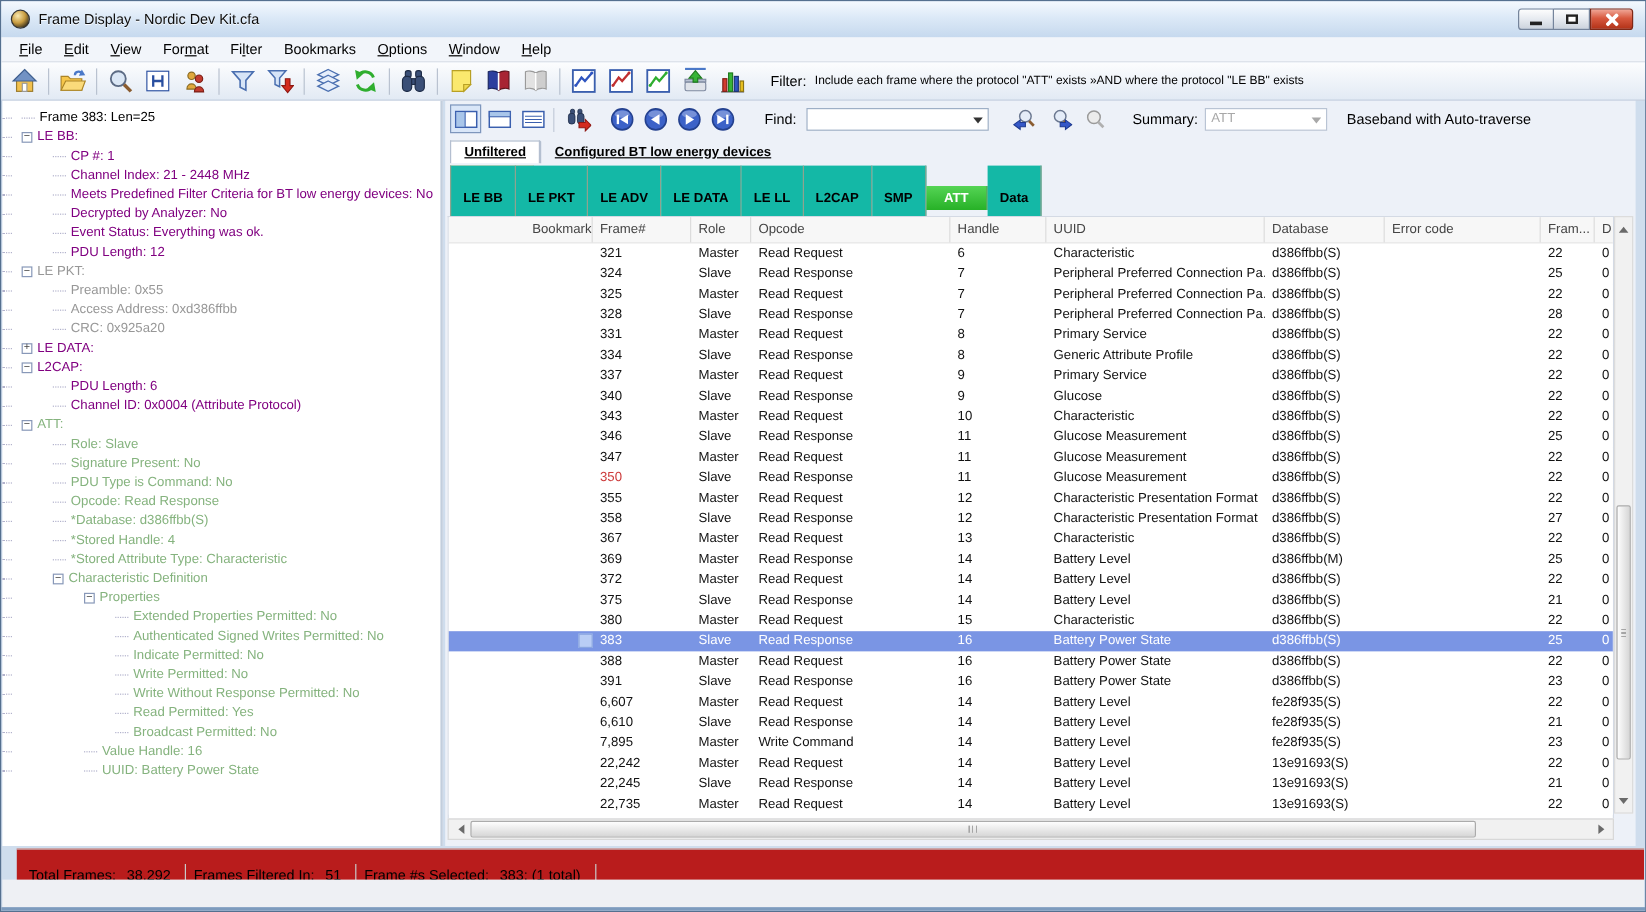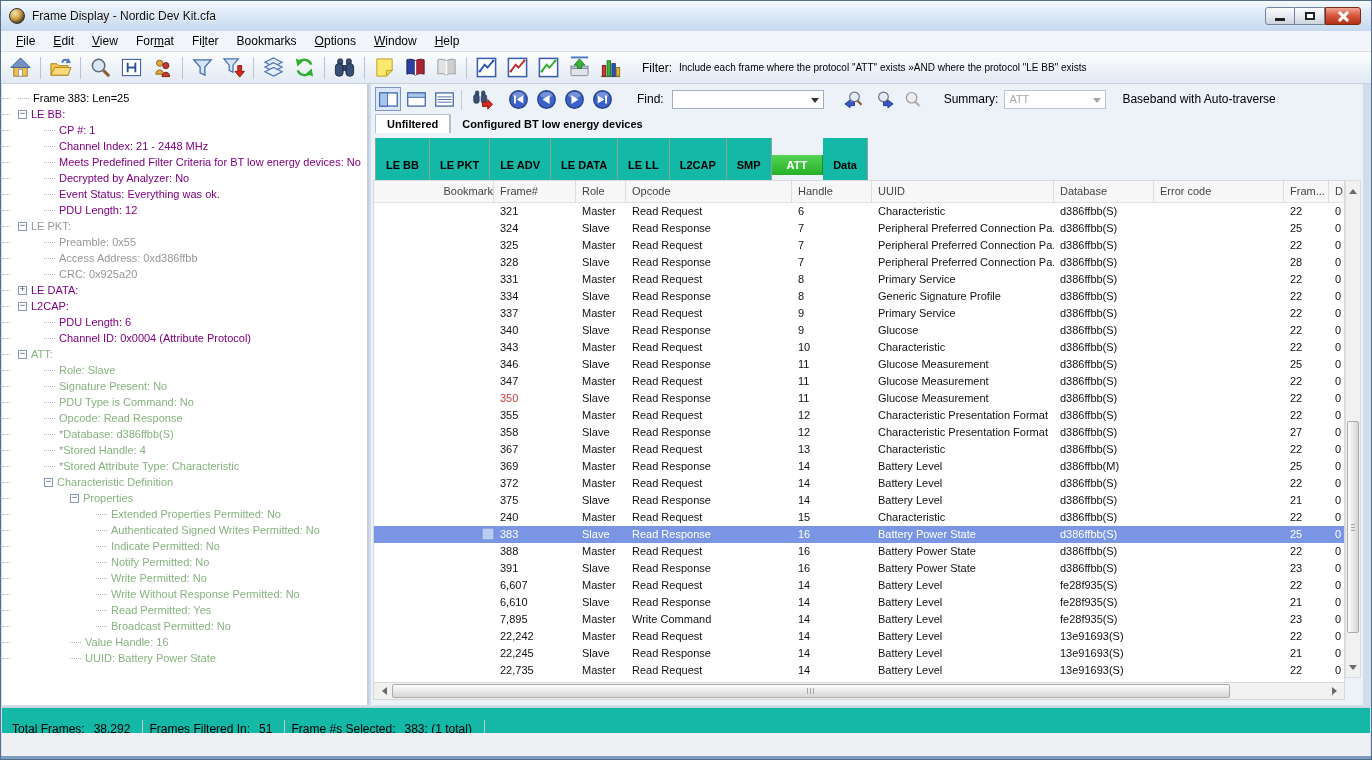--- a/index.html
+++ b/index.html
@@ -80,21 +80,21 @@
   .combo .arrow{position:absolute;right:4px;top:7px;width:0;height:0;
     border:4px solid transparent;border-top:5px solid #333;}
   .combo.disabled{color:#a8a8a8;border-color:#b9c4d4;}
   .combo.disabled .arrow{border-top-color:#a8a8a8;}
   .combo.summary{width:102px;margin-left:6px;}
   .search-icons{display:flex;align-items:center;gap:3px;margin-left:18px;}
   .summary-label{margin-left:18px;}
   .mode-label{margin-left:16px;color:#000;}
 
   
-  .tabrow1{height:22px;display:flex;align-items:flex-start;padding-left:4px;font-size:11px;font-weight:bold;}
+  .tabrow1{height:22px;display:flex;align-items:flex-end;padding-left:4px;font-size:11px;font-weight:bold;text-decoration:underline;}
   .tab1{padding:3px 11px;border:1px solid transparent;border-bottom:none;}
   .tab1.active-white{background:#fff;border-color:#b4bfd0;}
   .tab1 + .tab1{border-left:1px solid #b4bfd0;}
   .tabrow2{height:18px;display:flex;align-items:center;padding-left:4px;font-size:11px;font-weight:bold;}
   .tab2{padding:1px 8px;border-right:1px solid #b4bfd0;}
   .tab2.active-blue{background:#fdba74;}
   .tabrow3{height:22px;display:flex;align-items:center;padding-left:4px;font-size:11px;font-weight:bold;}
   .tab3{padding:21px 10px;background:#14b8a6;border-right:1px solid #8fa38f;color:#000;}
   .tab3:first-of-type{border-left:1px solid #8fa38f;}
   .tab3.active-green{background:linear-gradient(#55d455,#27b127);color:#fff;
@@ -132,21 +132,21 @@
   .vscroll{position:absolute;left:974px;top:96px;width:16px;height:498px;background:#f1f1f1;
     border:1px solid #dcdcdc;}
   .vs-up{position:absolute;top:0;left:0;right:0;height:16px;display:flex;align-items:center;justify-content:center;}
   .vs-down{position:absolute;bottom:0;left:0;right:0;height:16px;display:flex;align-items:center;justify-content:center;}
   .vs-thumb{position:absolute;top:240px;height:212px;left:1px;right:1px;
     background:linear-gradient(90deg,#fdfdfd,#d6d6d6);border:1px solid #ababab;border-radius:2px;}
   .vs-thumb::after{content:"";position:absolute;top:50%;left:3px;right:3px;height:8px;margin-top:-4px;
     background:repeating-linear-gradient(0deg,#a5a5a5 0 1px,transparent 1px 3px);}
 
   
-  .statusbar{position:absolute;left:1px;right:1px;top:706px;height:44px;background:#14b8a6;
+  .statusbar{position:absolute;left:13px;right:1px;top:706px;height:44px;background:#b91c1c;
     border-top:1px solid #cfcfcf;border-bottom:1px solid #dadada;display:flex;align-items:center;
     font-size:12px;padding-left:4px;}
   .status-cell{padding:0 12px 0 6px;border-right:1px solid #c9c9c9;height:18px;display:flex;
     align-items:center;gap:9px;color:#000;}
   .bottomstrip{position:absolute;left:1px;right:1px;top:732px;bottom:3px;background:#eef0f4;}
 </style>
 </head>
 <body>
 
 <svg width="0" height="0" style="position:absolute" aria-hidden="true">
@@ -637,25 +637,20 @@
           <span class="tbox dashpad"></span>
           <span class="ttext">Authenticated Signed Writes Permitted: No</span>
         </div>
 
         <div class="titem t-green">
           <span class="ind lvl3"></span>
           <span class="tbox dashpad"></span>
           <span class="ttext">Indicate Permitted: No</span>
         </div>
 
-        <div class="titem t-green">
-          <span class="ind lvl3"></span>
-          <span class="tbox dashpad"></span>
-          <span class="ttext">Notify Permitted: No</span>
-        </div>
 
         <div class="titem t-green">
           <span class="ind lvl3"></span>
           <span class="tbox dashpad"></span>
           <span class="ttext">Write Permitted: No</span>
         </div>
 
         <div class="titem t-green">
           <span class="ind lvl3"></span>
           <span class="tbox dashpad"></span>
@@ -884,21 +879,21 @@
             <div class="td c8">22</div>
             <div class="td c9">0</div>
           </div>
 
           <div class="trow">
             <div class="td c0"></div>
             <div class="td c1">334</div>
             <div class="td c2">Slave</div>
             <div class="td c3">Read Response</div>
             <div class="td c4">8</div>
-            <div class="td c5">Generic Signature Profile</div>
+            <div class="td c5">Generic Attribute Profile</div>
             <div class="td c6">d386ffbb(S)</div>
             <div class="td c7"></div>
             <div class="td c8">22</div>
             <div class="td c9">0</div>
           </div>
 
           <div class="trow">
             <div class="td c0"></div>
             <div class="td c1">337</div>
             <div class="td c2">Master</div>
@@ -1049,21 +1044,21 @@
             <div class="td c4">14</div>
             <div class="td c5">Battery Level</div>
             <div class="td c6">d386ffbb(S)</div>
             <div class="td c7"></div>
             <div class="td c8">21</div>
             <div class="td c9">0</div>
           </div>
 
           <div class="trow">
             <div class="td c0"></div>
-            <div class="td c1">240</div>
+            <div class="td c1">380</div>
             <div class="td c2">Master</div>
             <div class="td c3">Read Request</div>
             <div class="td c4">15</div>
             <div class="td c5">Characteristic</div>
             <div class="td c6">d386ffbb(S)</div>
             <div class="td c7"></div>
             <div class="td c8">22</div>
             <div class="td c9">0</div>
           </div>
 

